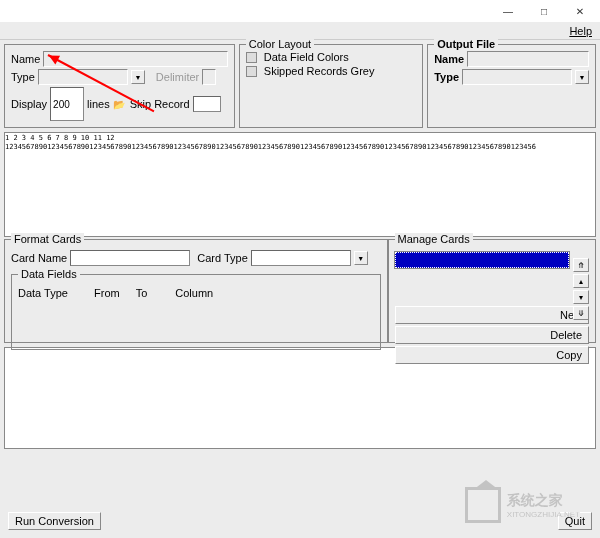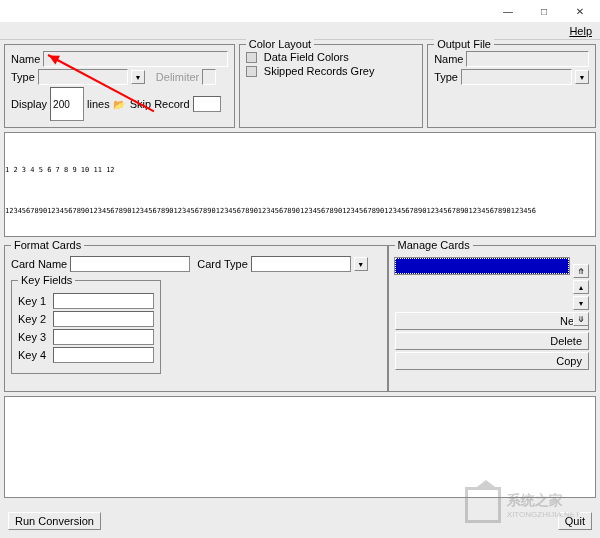--- a/index.html
+++ b/index.html
@@ -7,34 +7,34 @@
 .titlebar { height: 22px; background: #fff; display: flex; justify-content: flex-end; align-items: center; padding-right: 2px; gap: 0; }
 .titlebar-btn { width: 36px; height: 20px; display: flex; align-items: center; justify-content: center; font-size: 10px; color: #333; }
 .menubar { height: 18px; background: #ececec; display: flex; justify-content: flex-end; align-items: center; padding-right: 8px; border-bottom: 1px solid #ccc; }
 .menubar span { text-decoration: underline; color: #000; font-size: 11px; }
 .main { padding: 4px; }
 .panel-row { display: flex; gap: 4px; margin-bottom: 4px; }
 .panel { border: 1px solid #888; background: #ececec; padding: 4px 6px; position: relative; }
 .panel-title { position: absolute; top: -7px; left: 6px; background: #ececec; padding: 0 3px; font-size: 11px; }
 .left-panel { flex: 1.4; }
 .color-panel { flex: 1.1; }
-.output-panel { flex: 1; }
+.output-panel { flex: 1; font-weight: bold; }
 .row { display: flex; align-items: center; margin: 2px 0; gap: 3px; }
 .lbl { font-size: 11px; white-space: nowrap; }
 .inset { background: #fff; border: 1px solid #888; border-top-color: #666; border-left-color: #666; height: 16px; }
 .sunken { background: #ececec; border: 1px solid #fff; border-top: 1px solid #888; border-left: 1px solid #888; height: 16px; display: inline-block; }
 .dropdown-btn { width: 14px; height: 14px; background: #ececec; border: 1px solid #888; border-top-color: #fff; border-left-color: #fff; display: inline-flex; align-items: center; justify-content: center; font-size: 7px; line-height: 1; }
 .folder-icon { width: 14px; height: 14px; background: #ececec; display: inline-flex; align-items: center; justify-content: center; font-size: 10px; }
 .chk { width: 11px; height: 11px; border: 1px solid #888; background: #fff; display: inline-block; margin-right: 4px; vertical-align: middle; }
 .chk-grey { background: #ddd; }
 .arrow { position: absolute; top: 54px; left: 48px; width: 120px; height: 2px; background: red; transform: rotate(28deg); transform-origin: left; z-index: 10; }
 .arrow::before { content: ""; position: absolute; left: -4px; top: -4px; border: 5px solid transparent; border-right: 10px solid red; }
 .ruler-area { margin-top: 2px; height: 105px; background: #fff; border: 1px solid #888; overflow: hidden; position: relative; }
-.ruler { font-family: monospace; font-size: 7px; letter-spacing: 0; white-space: nowrap; color: #000; line-height: 8px; padding-top: 1px; margin-top: 32px; }
-.format-panel { margin-top: 8px; position: relative; height: 147px; display: flex; }
+.ruler { font-family: monospace; font-size: 7px; letter-spacing: 0; white-space: nowrap; color: #000; line-height: 8px; padding-top: 1px; }
+.format-panel { margin-top: 2px; position: relative; height: 104px; display: flex; }
 .fc-left { flex: 1.9; border: 1px solid #888; position: relative; padding: 8px 6px 4px; }
 .fc-right { flex: 1; border: 1px solid #888; position: relative; padding: 8px 6px 2px; }
 .data-fields { border: 1px solid #888; position: relative; padding: 10px 6px 4px; margin-top: 6px; height: 76px; }
 .key-fields { border: 1px solid #888; position: relative; padding: 10px 6px 4px; margin-top: 6px; height: 94px; width: 150px; float: right; }
 .manage-list { background: #0000c0; color: #fff; border: 1px dotted #fff; outline: 1px solid #888; height: 16px; margin-top: 4px; }
 .btn { background: #ececec; border: 1px solid #888; border-top-color: #fff; border-left-color: #fff; padding: 2px 6px; font-size: 11px; cursor: pointer; text-align: right; }
 .side-btns { position: absolute; right: 4px; top: 18px; width: 18px; display: flex; flex-direction: column; gap: 2px; }
 .side-btn { width: 16px; height: 14px; background: #ececec; border: 1px solid #888; border-top-color: #fff; border-left-color: #fff; font-size: 8px; display: flex; align-items: center; justify-content: center; }
 .mgmt-btns { margin-top: 38px; display: flex; flex-direction: column; gap: 2px; align-items: stretch; }
 .bottom-area { margin-top: 4px; height: 102px; background: #fff; border: 1px solid #888; }
@@ -118,38 +118,28 @@
     <div class="fc-left">
       <div class="panel-title">Format Cards</div>
       <div class="row">
         <span class="lbl">Card Name</span>
         <span class="inset" style="width:120px"></span>
         <span class="lbl" style="margin-left:4px">Card Type</span>
         <span class="inset" style="width:100px"></span>
         <span class="dropdown-btn">▼</span>
       </div>
       <div style="display:flex;gap:6px">
-        <div class="key-fields">
-          <div class="panel-title">Key Fields</div>
-          <div class="row">
-              <span class="lbl" style="width:32px">Key 1</span>
-              <span class="inset" style="flex:1"></span>
-            </div>
-          <div class="row">
-              <span class="lbl" style="width:32px">Key 2</span>
-              <span class="inset" style="flex:1"></span>
-            </div>
-          <div class="row">
-              <span class="lbl" style="width:32px">Key 3</span>
-              <span class="inset" style="flex:1"></span>
-            </div>
-          <div class="row">
-              <span class="lbl" style="width:32px">Key 4</span>
-              <span class="inset" style="flex:1"></span>
-            </div>
+        <div class="data-fields" style="flex:1">
+          <div class="panel-title">Data Fields</div>
+          <div class="row" style="gap:16px;font-size:10px">
+            <span class="lbl" style="width:60px">Data Type</span>
+            <span class="lbl">From</span>
+            <span class="lbl">To</span>
+            <span class="lbl" style="margin-left:12px">Column</span>
+          </div>
         </div>
       </div>
     </div>
 
     <div class="fc-right">
       <div class="panel-title">Manage Cards</div>
       <div style="margin-right:20px">
         <div class="manage-list"></div>
       </div>
       <div class="side-btns">

